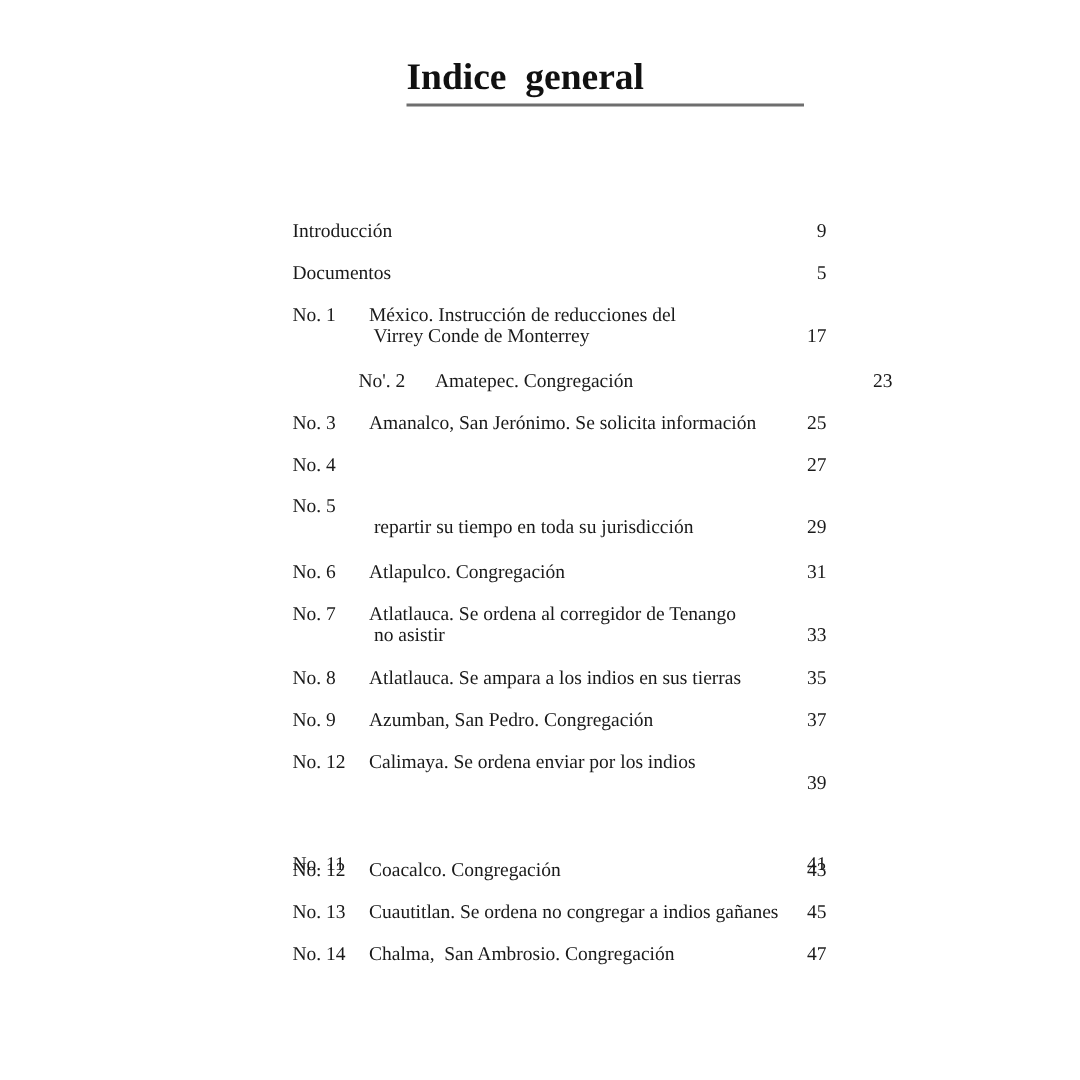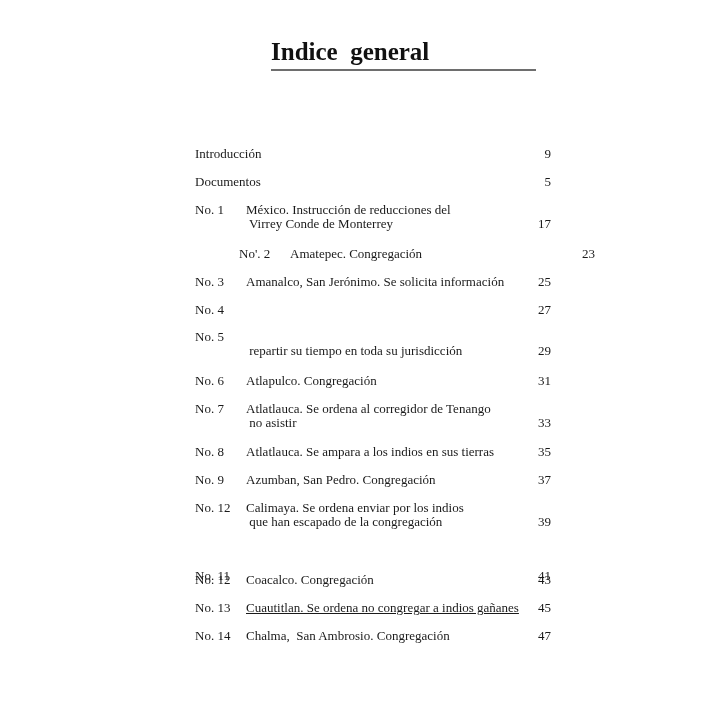--- a/index.html
+++ b/index.html
@@ -78,35 +78,34 @@
         <span class="page" style="top: 0px;">35</span>
       </div>
       <div class="entry" style="top: 473px; height: 14px;">
         <span class="num">No. 9</span>
         <span class="desc" style="top: 0px;">Azumban, San Pedro. Congregación</span>
         <span class="page" style="top: 0px;">37</span>
       </div>
       <div class="entry" style="top: 501px; height: 28px;">
         <span class="num">No. 12</span>
         <span class="desc" style="top: 0px;">Calimaya. Se ordena enviar por los indios</span>
-        <span class="desc" style="top: 14px;"> que han escapado de la congregación</span>
         <span class="page" style="top: 14px;">39</span>
       </div>
       <div class="entry" style="top: 545px; height: 14px; margin-top: 24px;">
         <span class="num">No. 11</span>
         <span class="page" style="top: 0px;">41</span>
       </div>
       <div class="entry" style="top: 573px; height: 14px;">
         <span class="num">No. 12</span>
         <span class="desc" style="top: 0px;">Coacalco. Congregación</span>
         <span class="page" style="top: 0px;">43</span>
       </div>
       <div class="entry" style="top: 601px; height: 14px;">
         <span class="num">No. 13</span>
-        <span class="desc" style="top: 0px; text-decoration: underline;">Cuautitlan. Se ordena no congregar a indios gañanes</span>
+        <span class="desc" style="top: 0px;">Cuautitlan. Se ordena no congregar a indios gañanes</span>
         <span class="page" style="top: 0px;">45</span>
       </div>
       <div class="entry" style="top: 629px; height: 14px;">
         <span class="num">No. 14</span>
         <span class="desc" style="top: 0px;">Chalma,  San Ambrosio. Congregación</span>
         <span class="page" style="top: 0px;">47</span>
       </div>
     </div>
 </div>
 

